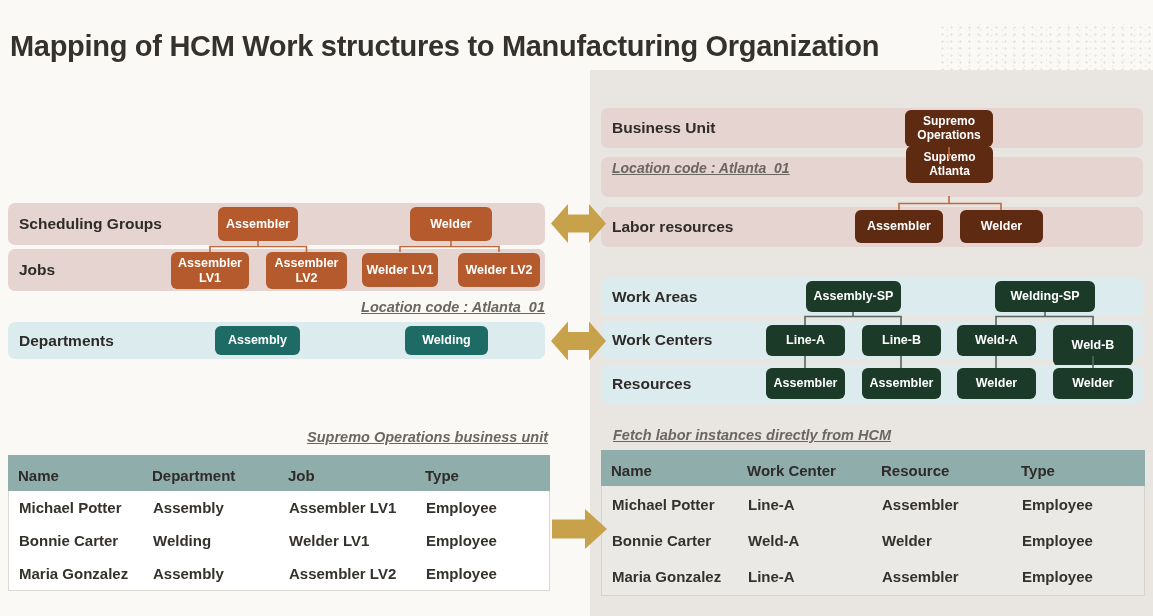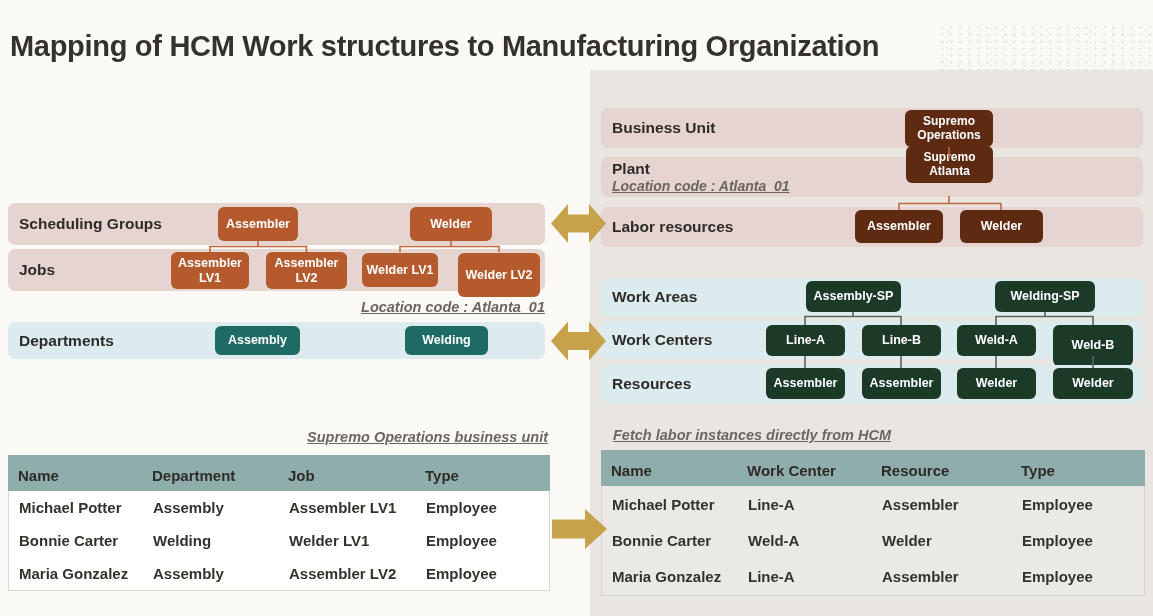--- a/index.html
+++ b/index.html
@@ -73,21 +73,21 @@
 </div>
 <div class="box orange" style="left:218px; top:207px; width:80px; height:34px;">Assembler</div>
 <div class="box orange" style="left:410px; top:207px; width:82px; height:34px;">Welder</div>
 
 <div class="band pink" style="left:8px; top:249px; width:537px; height:42px;">
   <span class="band-label">Jobs</span>
 </div>
 <div class="box orange" style="left:171px; top:252px; width:78px; height:37px;">Assembler LV1</div>
 <div class="box orange" style="left:266px; top:252px; width:81px; height:37px;">Assembler LV2</div>
 <div class="box orange nowrap" style="left:362px; top:253px; width:76px; height:34px;">Welder LV1</div>
-<div class="box orange nowrap" style="left:458px; top:253px; width:82px; height:44px;">Welder LV2</div>
+<div class="box orange nowrap" style="left:458px; top:253px; width:82px; height:34px;">Welder LV2</div>
 
 <div class="note abs" style="left:300px; top:299px; width:245px; text-align:right;">Location code : Atlanta_01</div>
 
 <div class="band blue" style="left:8px; top:322px; width:537px; height:37px;">
   <span class="band-label">Departments</span>
 </div>
 <div class="box teal" style="left:215px; top:326px; width:85px; height:29px;">Assembly</div>
 <div class="box teal" style="left:405px; top:326px; width:83px; height:29px;">Welding</div>
 
 <div class="note abs" style="left:200px; top:429px; width:348px; text-align:right;">Supremo Operations business unit</div>
@@ -118,21 +118,20 @@
   </div>
 </div>
 
 <div class="band pink" style="left:601px; top:108px; width:542px; height:40px;">
   <span class="band-label">Business Unit</span>
 </div>
 <div class="box brown" style="left:905px; top:110px; width:88px; height:37px; font-size:12px;">Supremo Operations</div>
 
 <div class="band pink" style="left:601px; top:157px; width:542px; height:40px;"></div>
 <div class="abs" style="left:612px; top:160px;">
-  <div class="band-label" style="padding-left:0;">Plant</div>
   <div class="note" style="font-size:14px; margin-top:0px;">Location code : Atlanta_01</div>
 </div>
 <div class="box brown" style="left:906px; top:146px; width:87px; height:37px; font-size:12px;">Supremo Atlanta</div>
 
 <div class="band pink" style="left:601px; top:207px; width:542px; height:40px;">
   <span class="band-label">Labor resources</span>
 </div>
 <div class="box brown" style="left:855px; top:210px; width:88px; height:33px;">Assembler</div>
 <div class="box brown" style="left:960px; top:210px; width:83px; height:33px;">Welder</div>
 

